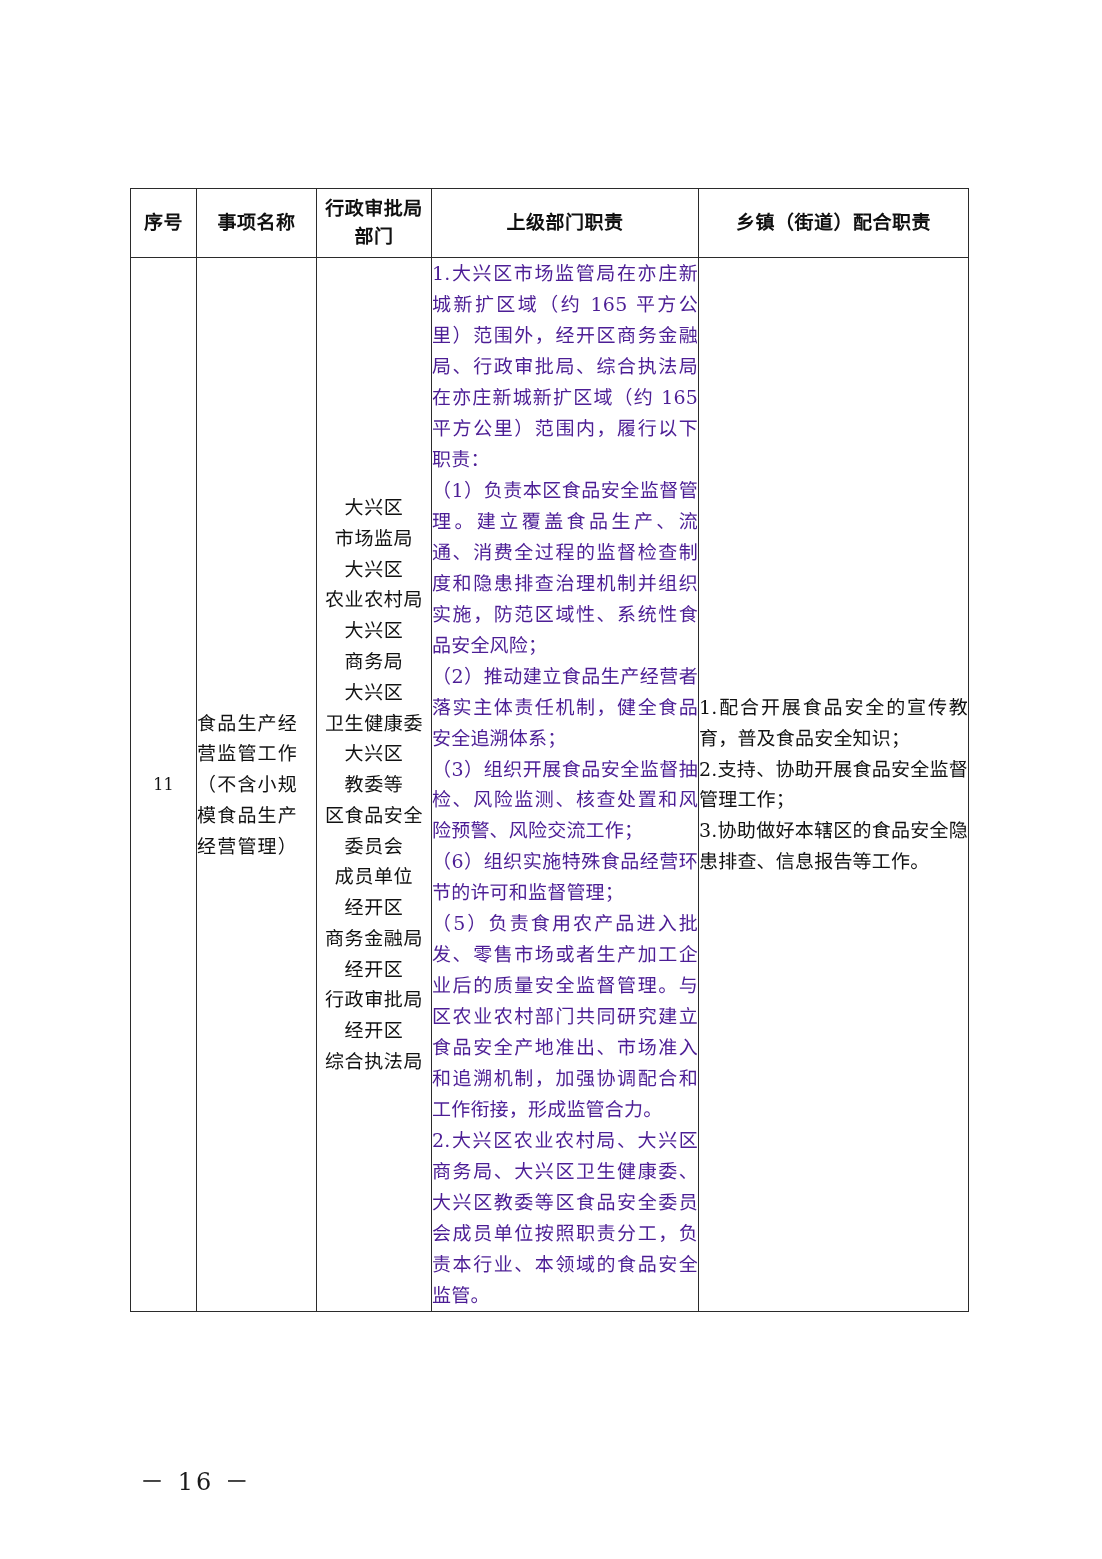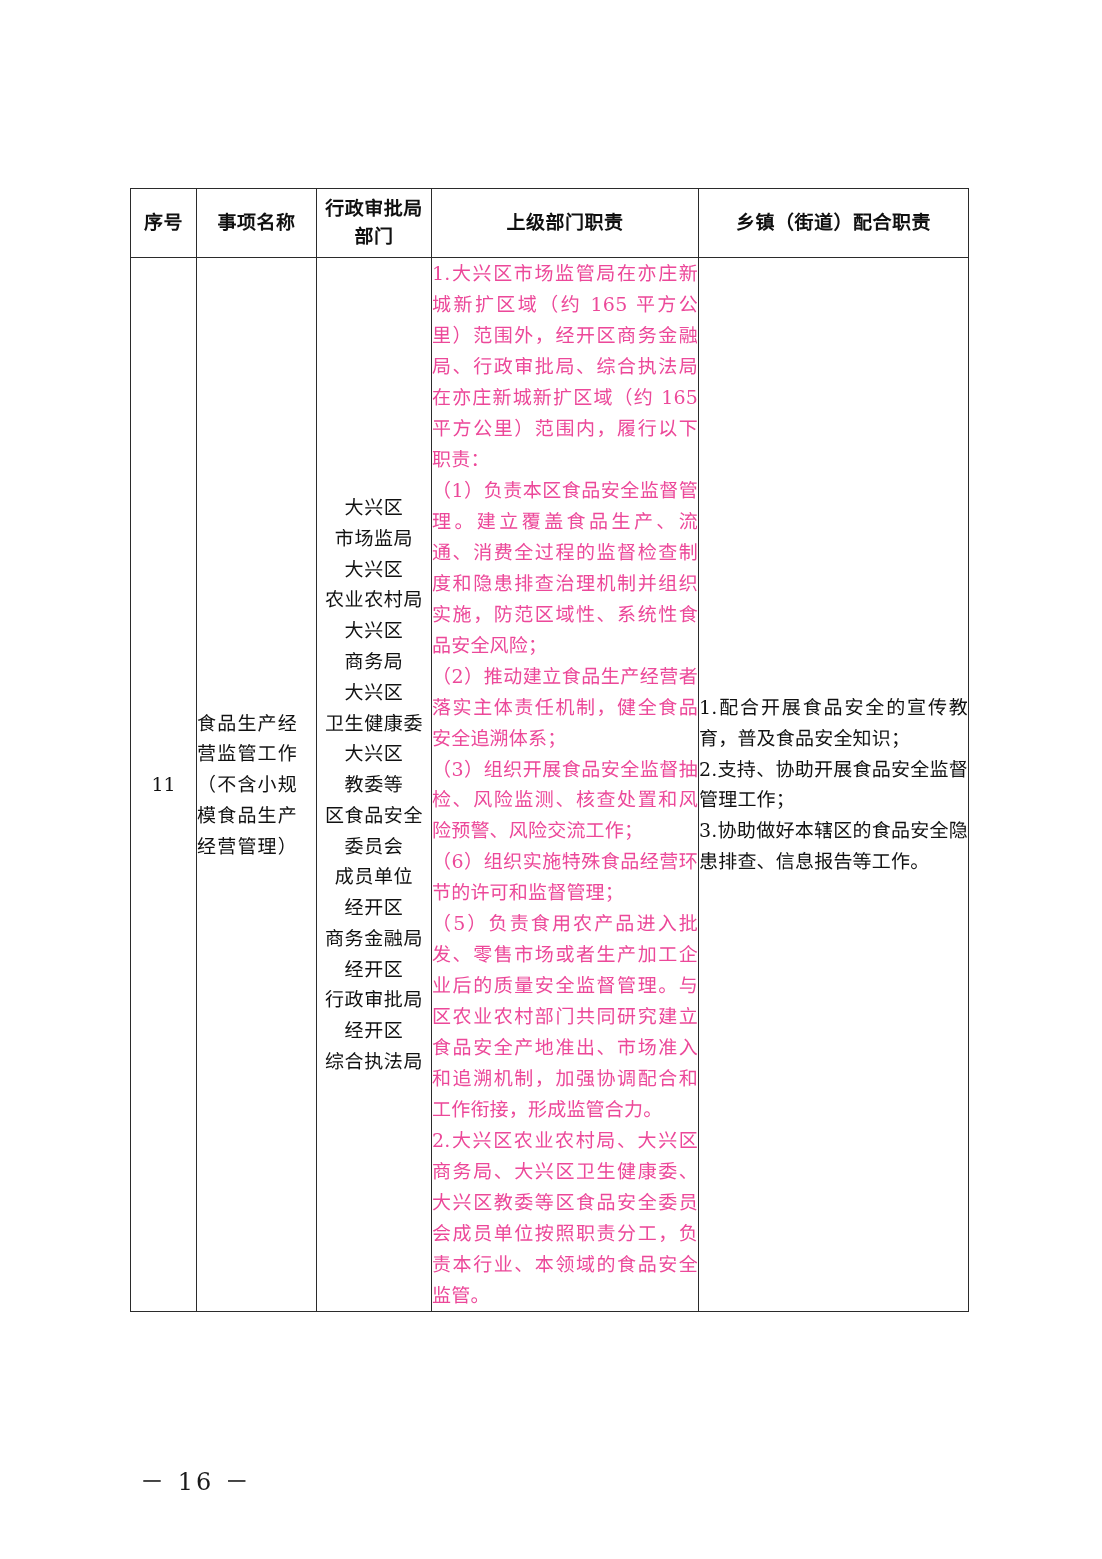--- a/index.html
+++ b/index.html
@@ -63,21 +63,21 @@
   }
   .hdr-row th.two-line {
     font-size: 19px;
     line-height: 1.45;
   }
 
   
   .cell-no {
     text-align: center;
     font-family: "DejaVu Serif", "Liberation Serif", serif;
-    font-size: 19px;
+    font-size: 16px;
     color: #111;
   }
   .cell-name {
     text-align: left;
     font-size: 19px;
     line-height: 1.62;
     letter-spacing: 1.2px;
     padding: 0 8px;
     color: #111;
   }
@@ -90,21 +90,21 @@
     color: #111;
   }
   .cell-duty {
     vertical-align: top;
     padding: 24px 10px 10px 10px;
     font-size: 19px;
     line-height: 1.63;
     letter-spacing: 0.2px;
     text-align: justify;
     text-justify: inter-ideograph;
-    color: #ec4899;
+    color: #4c1d95;
   }
   .cell-town {
     vertical-align: middle;
     padding: 10px 12px;
     font-size: 19px;
     line-height: 1.63;
     letter-spacing: 0.2px;
     text-align: justify;
     text-justify: inter-ideograph;
     color: #111;

